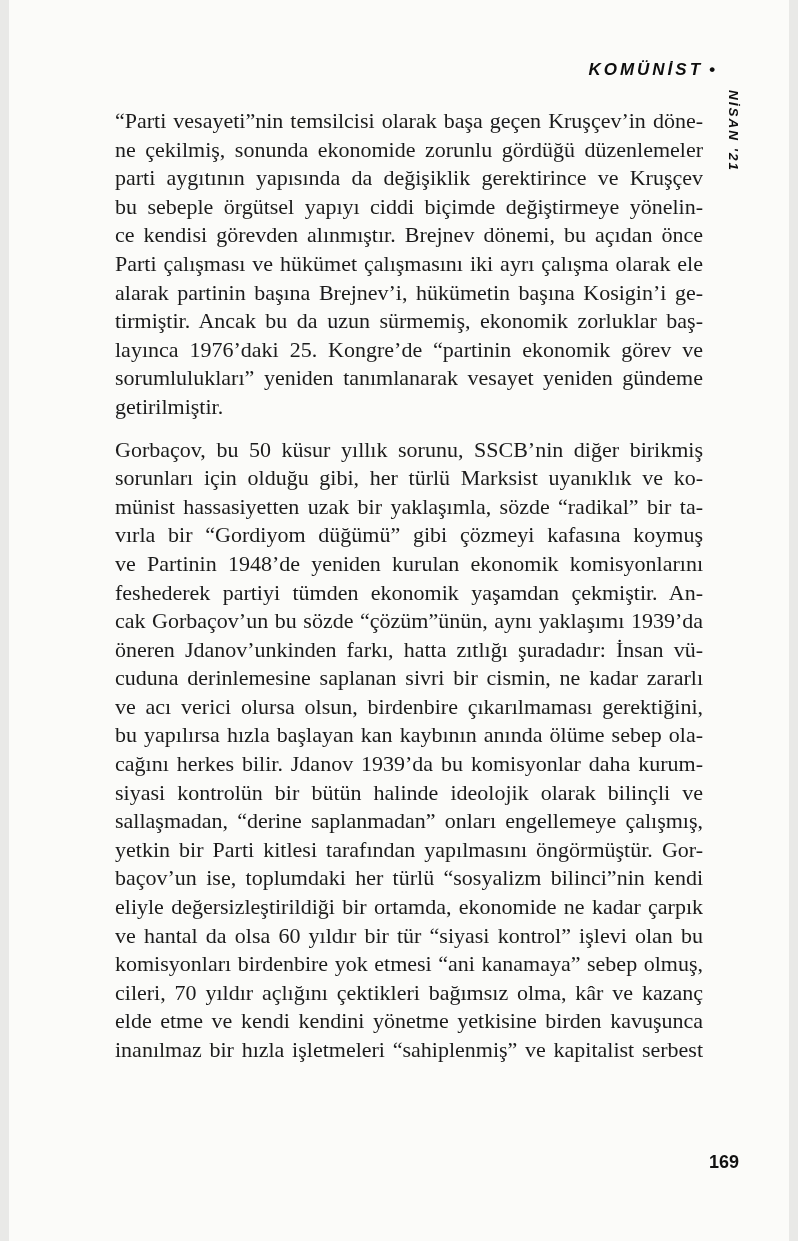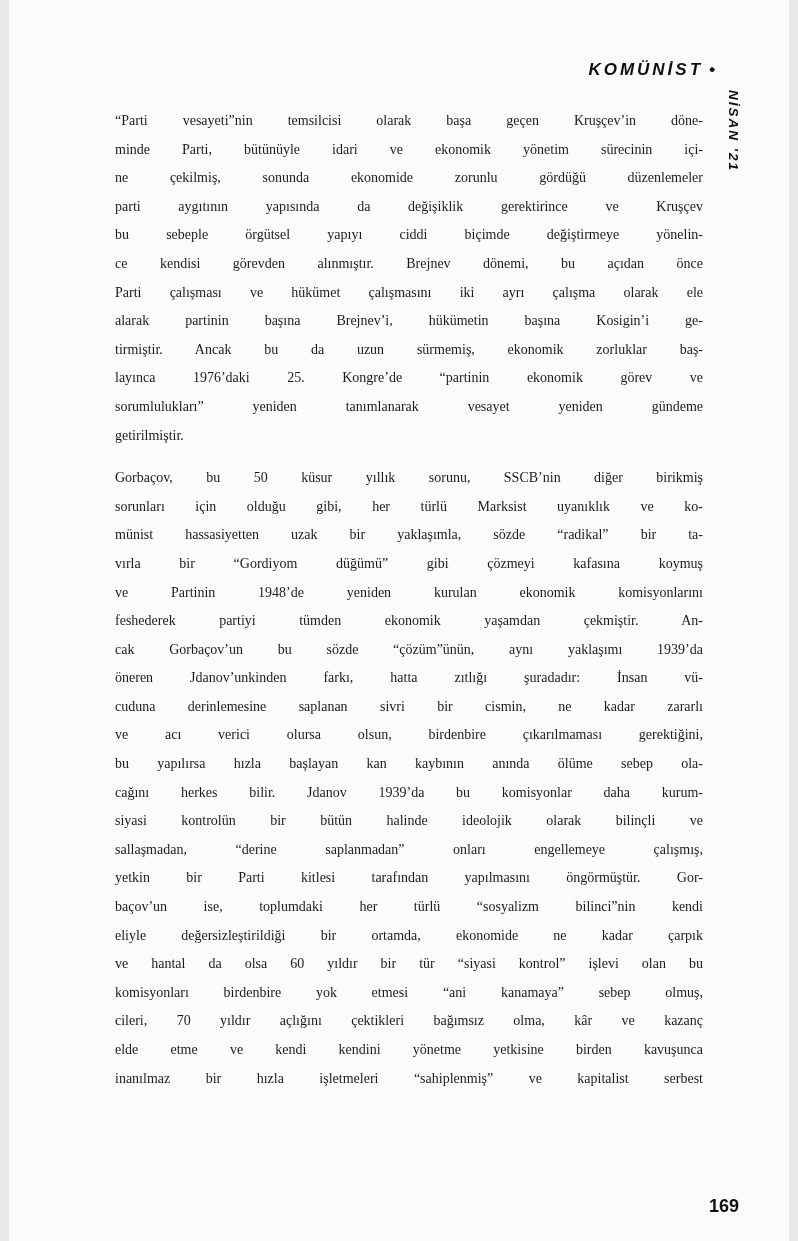--- a/index.html
+++ b/index.html
@@ -39,53 +39,51 @@
   }
   .text-block {
     position: absolute;
     left: 106px;
     top: 107px;
     width: 588px;
   }
   .para { margin: 0 0 14px 0; }
   .line {
     font-family: "Liberation Serif", serif;
-    font-size: 14px;
+    font-size: 22px;
     line-height: 28.6px;
     color: #1b1b1b;
     text-align: justify;
     text-align-last: justify;
   }
   .line.left-last {
     text-align: center;
     text-align-last: left;
   }
   .page-number {
     position: absolute;
     top: 1152px;
     right: 50px;
     font-family: "Liberation Sans", sans-serif;
     font-weight: 700;
     font-size: 18px;
     color: #111;
-    margin-top: 44px;
   }
 </style>
 </head>
 <body>
 
 <div class="page">
   <div class="header">
     <span>KOMÜNİST</span><span class="bullet">•</span>
   </div>
   <div class="side-label">NİSAN '21</div>
   <div class="text-block">
       <div class="para">
         <div class="line">“Parti vesayeti”nin temsilcisi olarak başa geçen Kruşçev’in döne-</div>
-        <div class="line">minde Parti, bütünüyle idari ve ekonomik yönetim sürecinin içi-</div>
         <div class="line">ne çekilmiş, sonunda ekonomide zorunlu gördüğü düzenlemeler</div>
         <div class="line">parti aygıtının yapısında da değişiklik gerektirince ve Kruşçev</div>
         <div class="line">bu sebeple örgütsel yapıyı ciddi biçimde değiştirmeye yönelin-</div>
         <div class="line">ce kendisi görevden alınmıştır. Brejnev dönemi, bu açıdan önce</div>
         <div class="line">Parti çalışması ve hükümet çalışmasını iki ayrı çalışma olarak ele</div>
         <div class="line">alarak partinin başına Brejnev’i, hükümetin başına Kosigin’i ge-</div>
         <div class="line">tirmiştir. Ancak bu da uzun sürmemiş, ekonomik zorluklar baş-</div>
         <div class="line">layınca 1976’daki 25. Kongre’de “partinin ekonomik görev ve</div>
         <div class="line">sorumlulukları” yeniden tanımlanarak vesayet yeniden gündeme</div>
         <div class="line left-last">getirilmiştir.</div>

